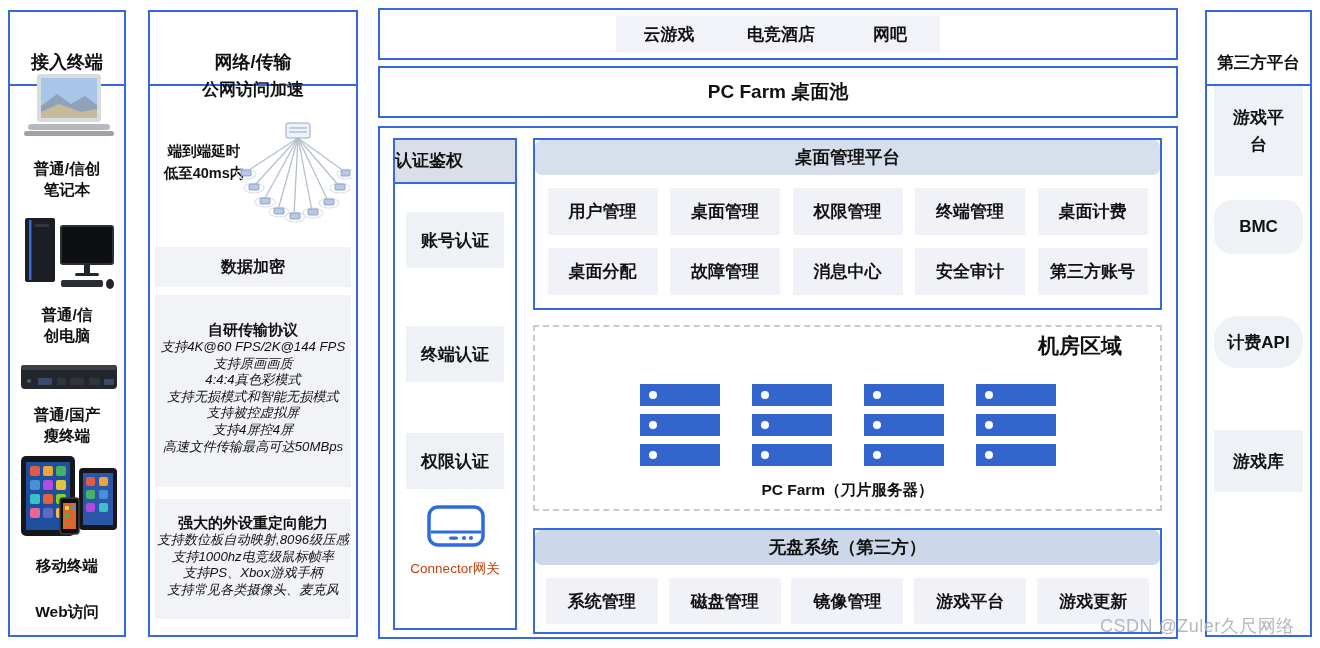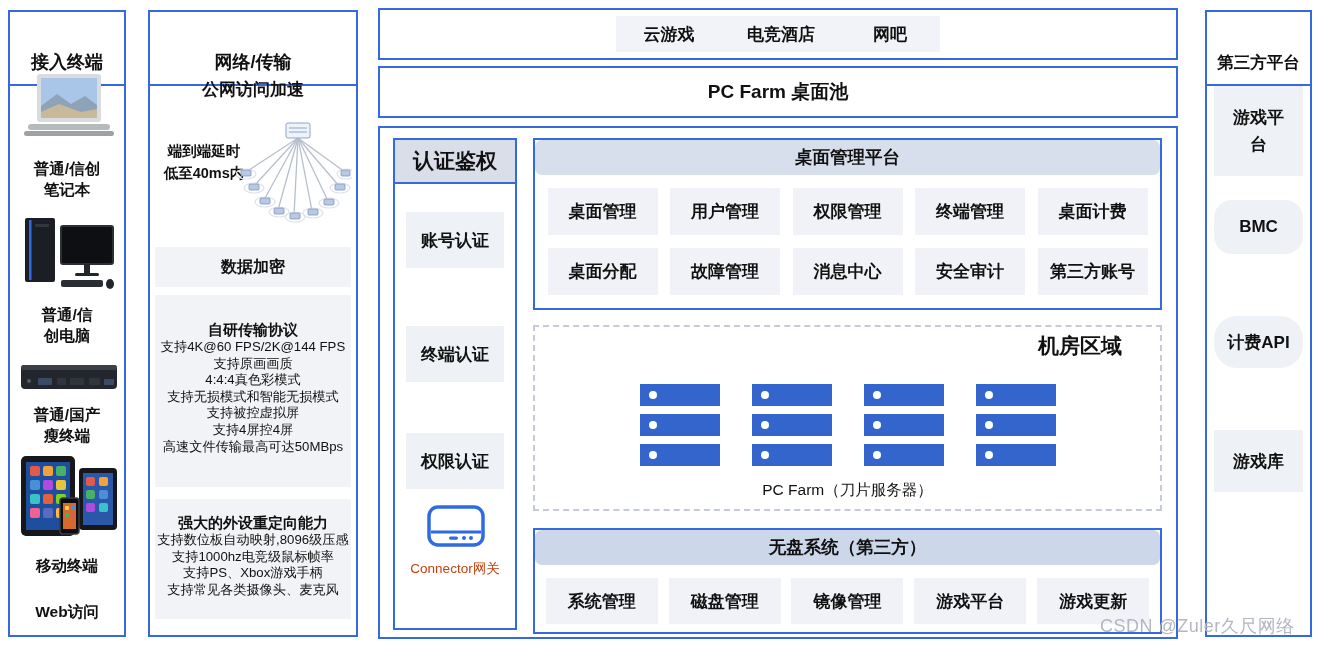--- a/index.html
+++ b/index.html
@@ -17,50 +17,50 @@
   
   .col-network { left:148px; top:10px; width:210px; height:627px; }
   .net-sdwan { position:absolute; top:66px; width:100%; text-align:center; font-size:17px; font-weight:600; line-height:24px; }
   .net-latency { position:absolute; left:4px; top:128px; width:100px; text-align:center; font-size:14.5px; font-weight:600; line-height:22px; }
   .net-fan { position:absolute; left:86px; top:108px; }
   .net-strip { position:absolute; left:5px; width:196px; background:#f2f3f6; text-align:center; }
   .net-encrypt { top:235px; height:40px; line-height:40px; font-size:16px; font-weight:600; }
   .net-proto { top:283px; height:192px; padding-top:26px; }
   .net-periph { top:487px; height:120px; padding-top:15px; }
   .net-sec-title { font-size:15px; font-weight:700; line-height:18px; }
-  .net-feat { font-size:13.2px; font-weight:500; line-height:16.6px; }
+  .net-feat { font-size:13.2px; font-weight:500; line-height:16.6px;font-style:italic; }
 
   
   .box-scenarios { left:378px; top:8px; width:800px; height:52px; display:flex; align-items:center; justify-content:center; }
   .sc-chip { height:36px; background:#f1f3f8; display:flex; align-items:center; justify-content:center; font-size:17px; font-weight:600; }
   .box-pool { left:378px; top:66px; width:800px; height:52px; text-align:center; line-height:48px; font-size:19px; font-weight:700; }
 
   
   .box-main { left:378px; top:126px; width:800px; height:513px; }
 
   .auth-col { position:absolute; left:13px; top:10px; width:124px; height:492px; border:2px solid #3569e0; }
-  .auth-header { height:44px; line-height:42px; text-align:center; font-weight:700; font-size:21px; background:#d9dee9; border-bottom:2px solid #3569e0; }
+  .auth-header { height:44px; line-height:42px; text-align:left; font-weight:700; font-size:17px; background:#d9dee9; border-bottom:2px solid #3569e0; }
   .auth-chip { position:absolute; left:11px; width:98px; height:56px; background:#eef1f6; display:flex; align-items:center; justify-content:center; font-size:17px; font-weight:600; }
   .auth-chip.c1 { top:72px; } .auth-chip.c2 { top:186px; } .auth-chip.c3 { top:293px; }
   .gw-icon { position:absolute; left:31px; top:364px; }
   .gw-label { position:absolute; top:420px; width:100%; text-align:center; font-size:13.5px; color:#c2410c; font-weight:500; }
 
   .mgmt-box { position:absolute; left:153px; top:10px; width:629px; height:172px; border:2px solid #3569e0; }
   .sec-header { height:35px; line-height:35px; text-align:center; font-weight:700; font-size:17.5px;border-radius:7px; }
   .mgmt-box .sec-header { background:#d8dfec; }
   .chip-row { display:flex; justify-content:space-evenly; margin-top:13px; }
   .m-chip { width:110px; height:47px; background:#f0f2f7; display:flex; align-items:center; justify-content:center; font-size:17px; font-weight:600; }
 
   .room-box { position:absolute; left:153px; top:197px; width:629px; height:186px; border:2px dashed #c4cbd6; background:#fff; }
   .room-title { position:absolute; right:38px; top:5px; font-size:21px; font-weight:800; }
   .racks { position:absolute; top:57px; left:0; width:100%; display:flex; justify-content:center; gap:32px; }
   .rack { width:80px; display:flex; flex-direction:column; gap:8px; }
   .server { height:22px; background:#3465cc; position:relative; }
   .server::before { content:""; position:absolute; left:9px; top:7px; width:8px; height:8px; border-radius:50%; background:#fff; }
-  .room-caption { position:absolute; bottom:8px; width:100%; text-align:center; font-size:15.5px; font-weight:400; }
+  .room-caption { position:absolute; bottom:8px; width:100%; text-align:center; font-size:15.5px; font-weight:700; }
 
   .diskless-box { position:absolute; left:153px; top:400px; width:629px; height:106px; border:2px solid #3569e0; }
   .diskless-box .sec-header { background:#ccd7e9; }
   .d-chip { width:112px; height:46px; }
 
   
   .col-third { left:1205px; top:10px; width:107px; height:627px; }
   .col-third .col-header { font-size:16.5px; }
   .tp-chip { position:absolute; left:7px; width:89px; background:#eef1f6; display:flex; align-items:center; justify-content:center; font-size:17px; font-weight:700; text-align:center; }
   .tp1 { top:74px; height:90px; } .tp1 span { display:block; width:60px; word-break:break-all; line-height:27px; }
@@ -253,22 +253,22 @@
         <rect x="23" y="32.5" width="9" height="3.2" rx="1.6" fill="#2f6be0"></rect>
         <circle cx="38" cy="34" r="2" fill="#2f6be0"></circle>
         <circle cx="45" cy="34" r="2" fill="#2f6be0"></circle>
       </svg>
       <div class="gw-label">Connector网关</div>
     </div>
 
     <div class="mgmt-box">
       <div class="sec-header">桌面管理平台</div>
       <div class="chip-row">
+        <div class="m-chip">用户管理</div>
         <div class="m-chip">桌面管理</div>
-        <div class="m-chip">用户管理</div>
         <div class="m-chip">权限管理</div>
         <div class="m-chip">终端管理</div>
         <div class="m-chip">桌面计费</div>
       </div>
       <div class="chip-row">
         <div class="m-chip">桌面分配</div>
         <div class="m-chip">故障管理</div>
         <div class="m-chip">消息中心</div>
         <div class="m-chip">安全审计</div>
         <div class="m-chip">第三方账号</div>

